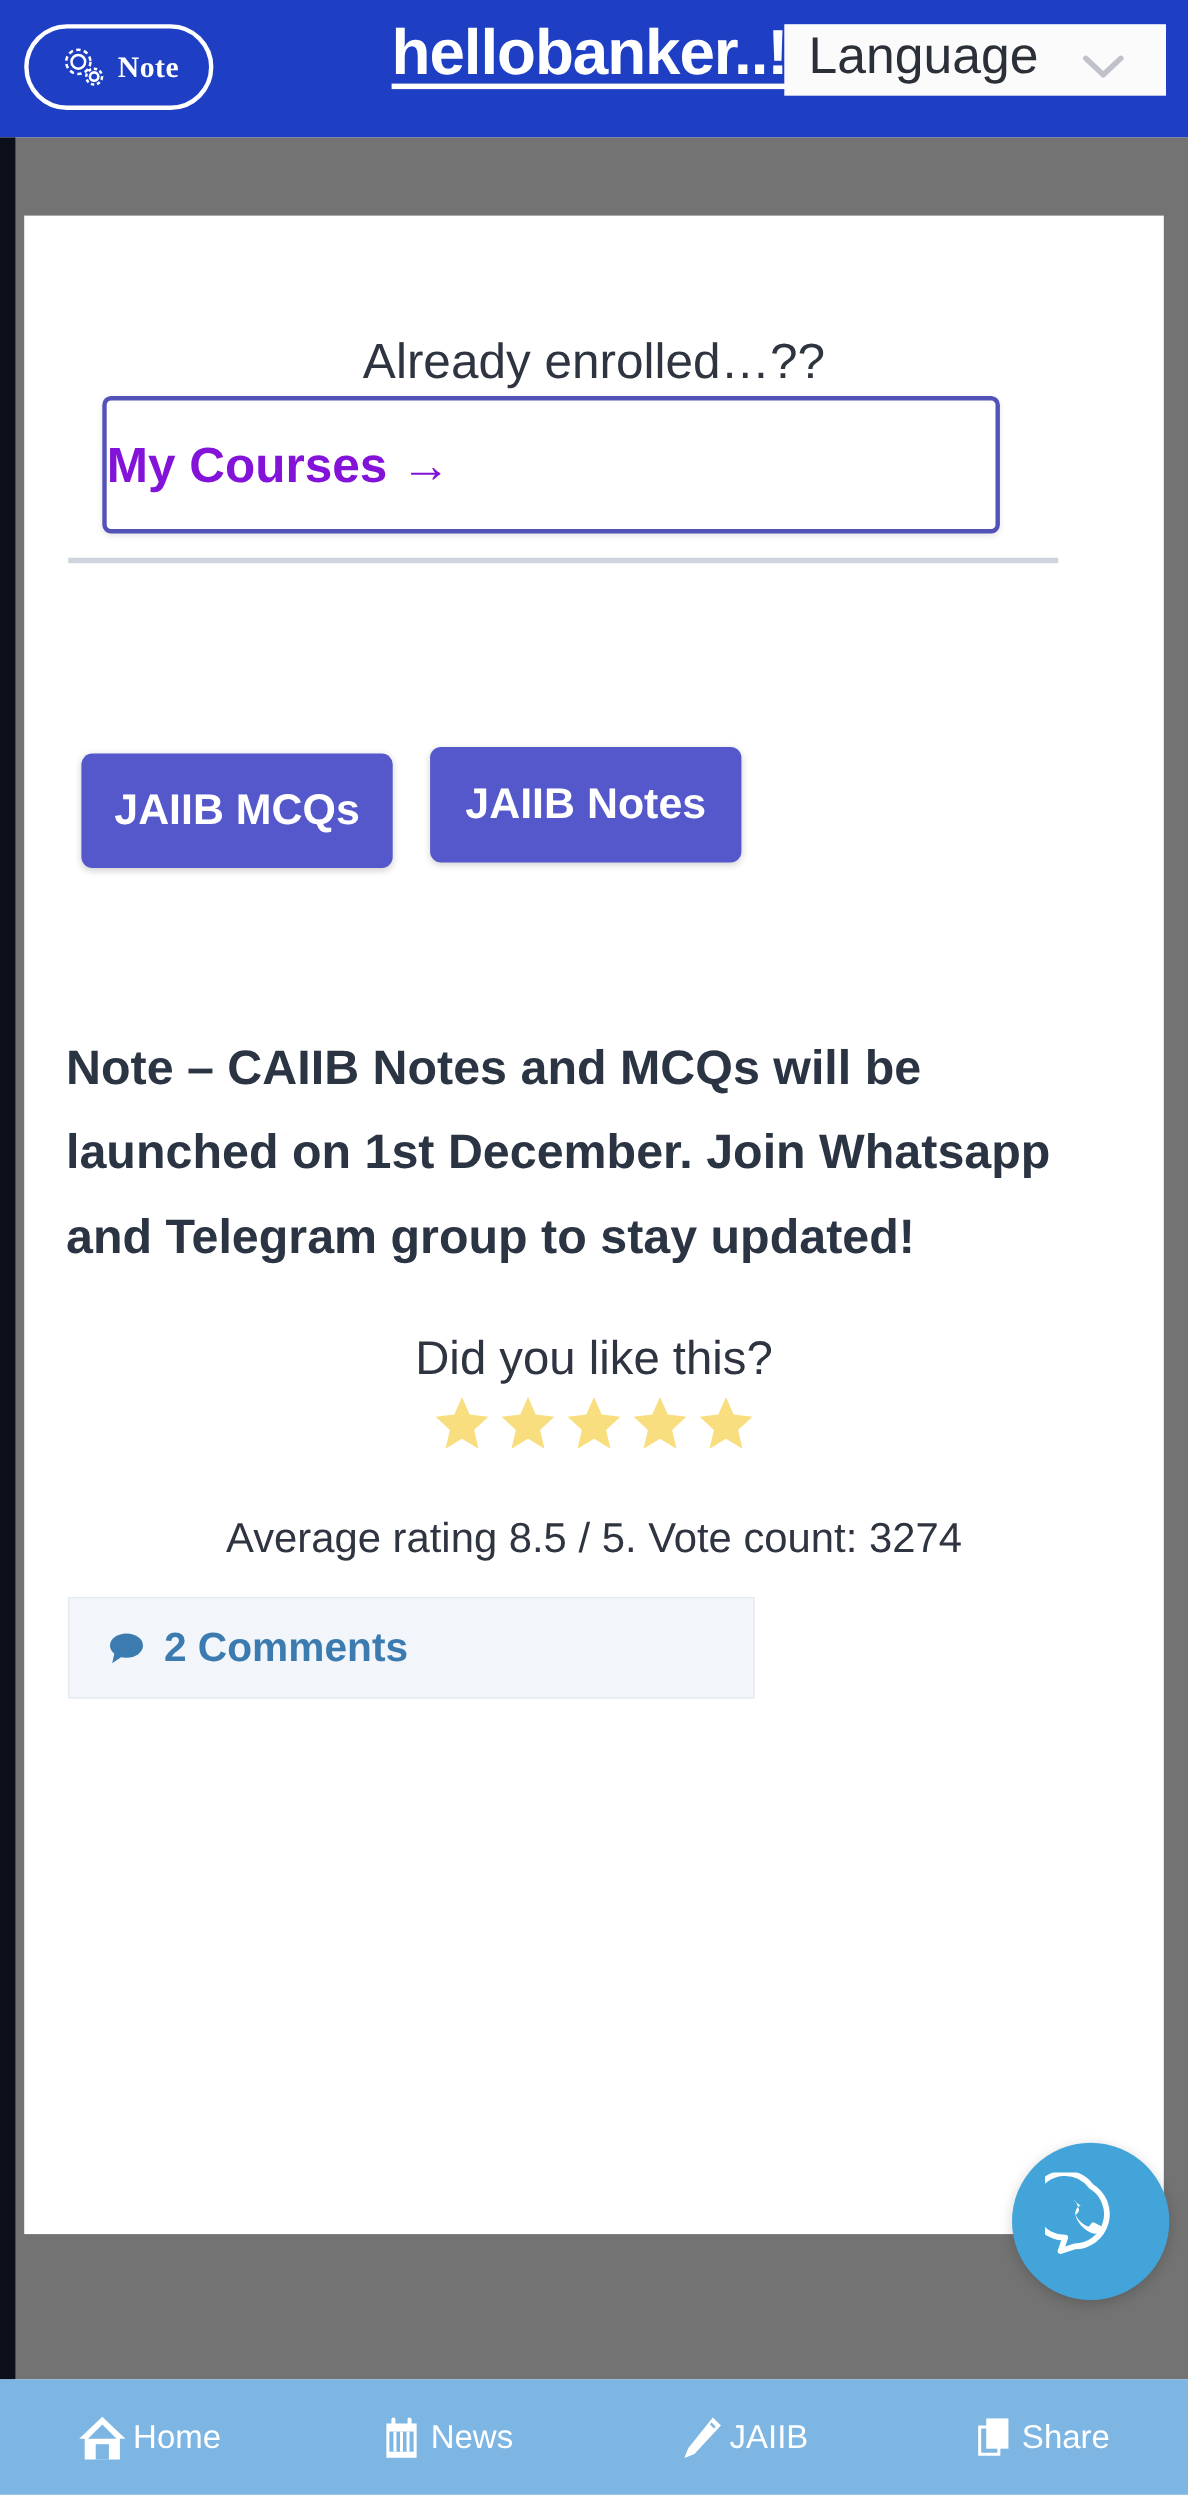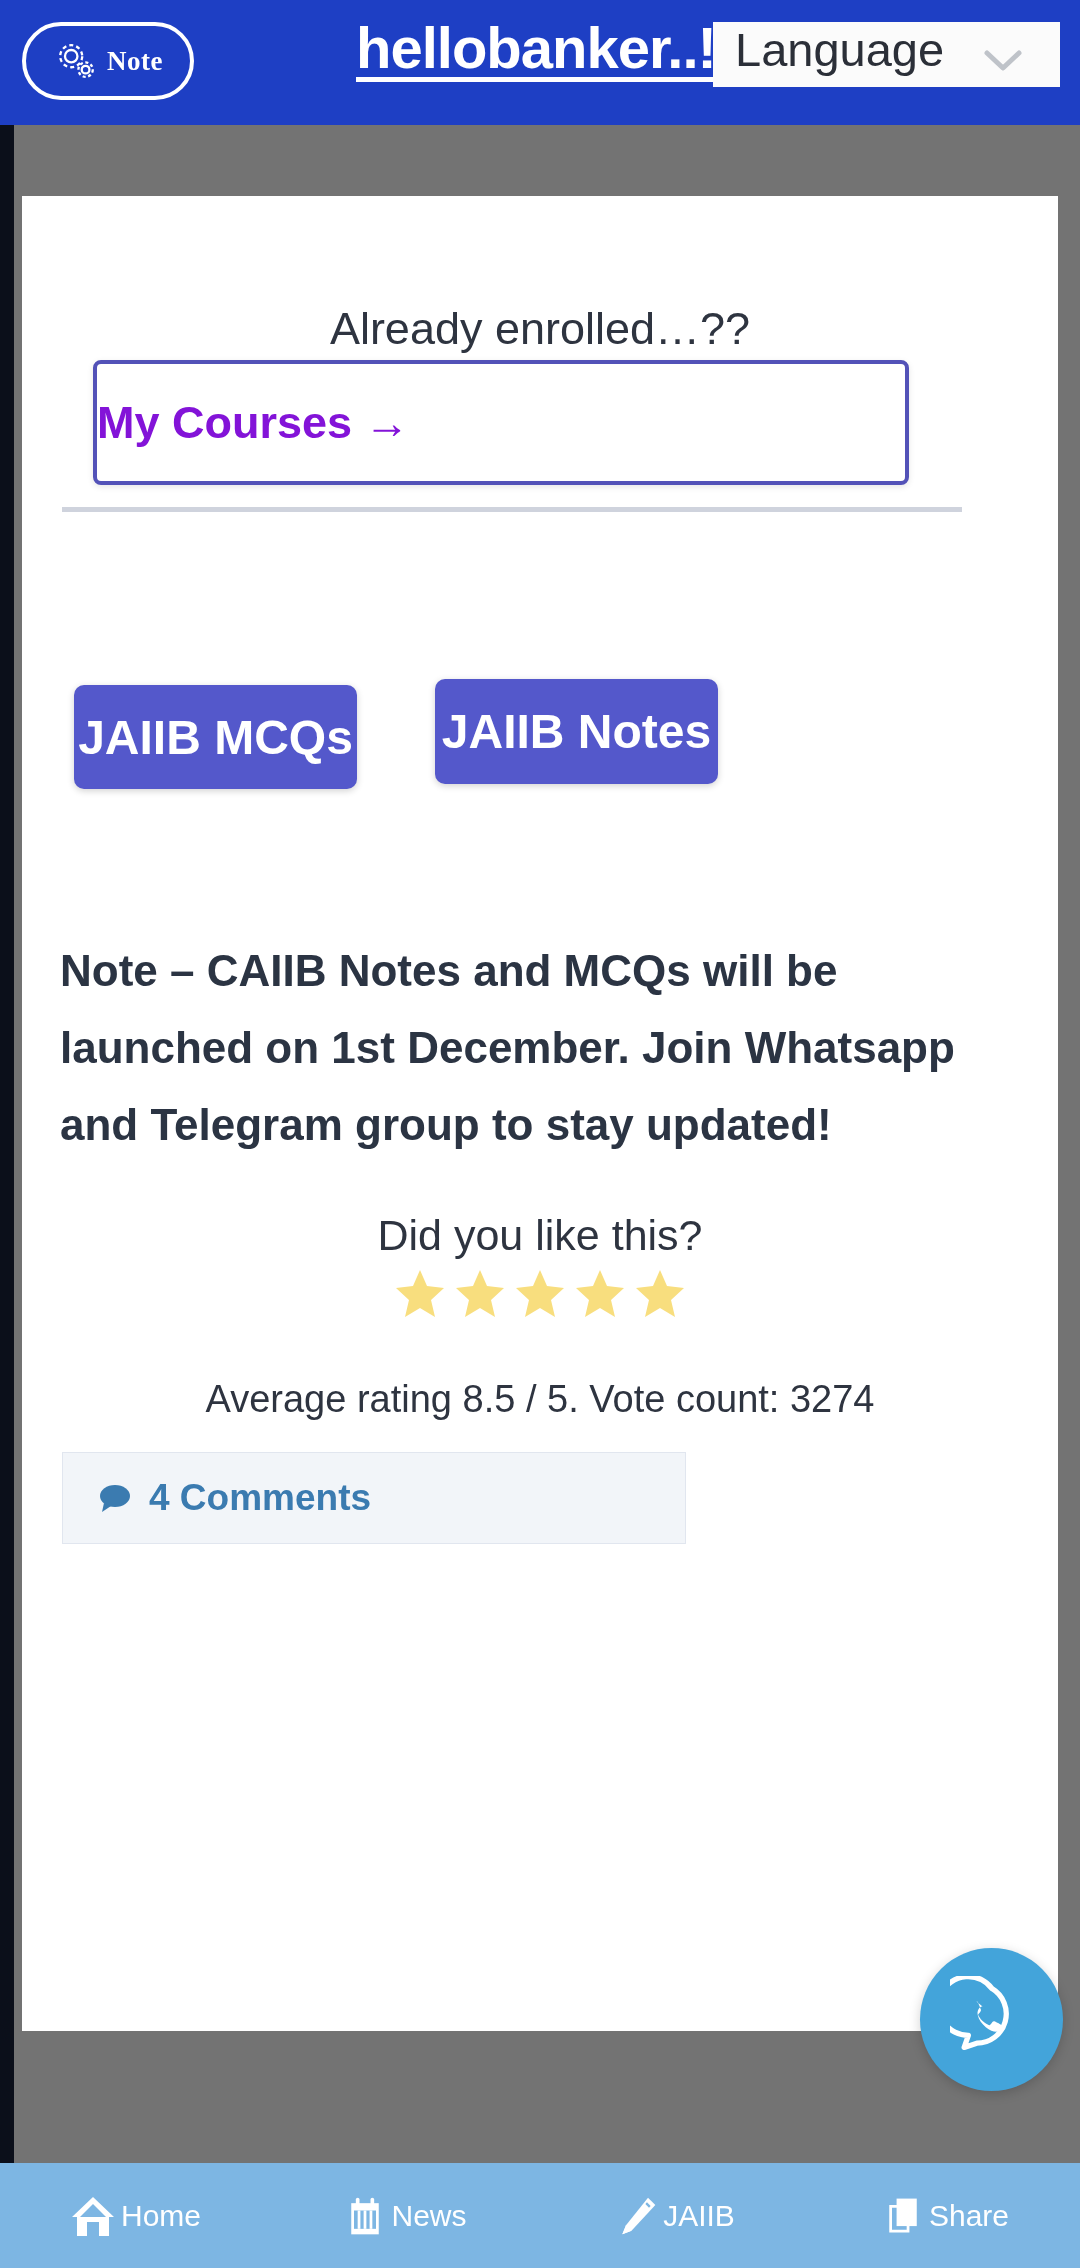--- a/index.html
+++ b/index.html
@@ -157,26 +157,26 @@
     position: absolute;
     background: #5458cb;
     border-radius: 10px;
     display: flex;
     align-items: center;
     justify-content: center;
     box-shadow: 0 2px 7px rgba(0,0,0,0.18);
   }
   .pill-btn span {
     color: #ffffff;
-    font-size: 48px;
+    font-size: 39px;
     font-weight: 700;
     white-space: nowrap;
   }
   .pill-mcqs { left: 0px;   top: 6px; width: 283px; height: 104px; }
-  .pill-notes{ left: 317px; top: 0px; width: 283px; height: 105px; margin-left: 44px; }
+  .pill-notes{ left: 317px; top: 0px; width: 283px; height: 105px; }
 
   
   .note {
     position: absolute;
     left: 38px;
     top: 736px;
     width: 950px;
     font-size: 44px;
     line-height: 77px;
     font-weight: 700;
@@ -356,21 +356,21 @@
 
     <div class="rating-text">Average rating 8.5 / 5. Vote count: 3274</div>
 
     <div class="comments-bar">
       <span class="bubble-icon">
         <svg viewBox="0 0 36 30" width="36" height="30">
           <ellipse cx="18" cy="13" rx="15" ry="11" fill="#3b7bb0"></ellipse>
           <path d="M7 20 L5 29 L14 23 Z" fill="#3b7bb0"></path>
         </svg>
       </span>
-      <span class="comments-label">4 Comments</span>
+      <span class="comments-label">2 Comments</span>
     </div>
 
   </div>
 
   <div class="wa-fab">
     <span>
       <svg viewBox="0 0 80 80" width="84" height="84">
         <path d="M40 12 A28 28 0 1 0 17.5 56.5 L13.5 68 L25.5 64 A28 28 0 0 0 40 12 Z" fill="none" stroke="#ffffff" stroke-width="5" stroke-linejoin="round"></path>
         <path d="M31 29 c-1.2 0 -2.4 .5 -3.1 1.5 c-1 1.4 -2.2 3.6 -1.5 6.6 c1 4.4 4 8.6 7.7 11.6 c3.5 2.9 7.4 4.3 9.6 4.3 c2.3 0 4.6 -1.4 5.4 -3.1 c.5 -1.1 .6 -2.2 .4 -2.7 c-.2 -.4 -.8 -.7 -1.7 -1.2 c-.9 -.5 -4.7 -2.5 -5.4 -2.8 c-.7 -.3 -1.2 -.3 -1.8 .4 c-.6 .8 -1.8 2.4 -2.3 2.9 c-.4 .4 -.8 .5 -1.5 .1 c-.8 -.4 -3.2 -1.4 -6 -4 c-2.1 -2 -3.4 -4.3 -3.8 -5 c-.4 -.8 0 -1.2 .4 -1.6 c.4 -.4 .8 -.9 1.2 -1.4 c.4 -.5 .5 -.9 .8 -1.5 c.2 -.6 .1 -1.1 -.1 -1.5 c-.2 -.4 -1.7 -4.4 -2.4 -6 c-.6 -1.4 -1.2 -1.3 -1.7 -1.3 Z" fill="#ffffff"></path>
       </svg>

